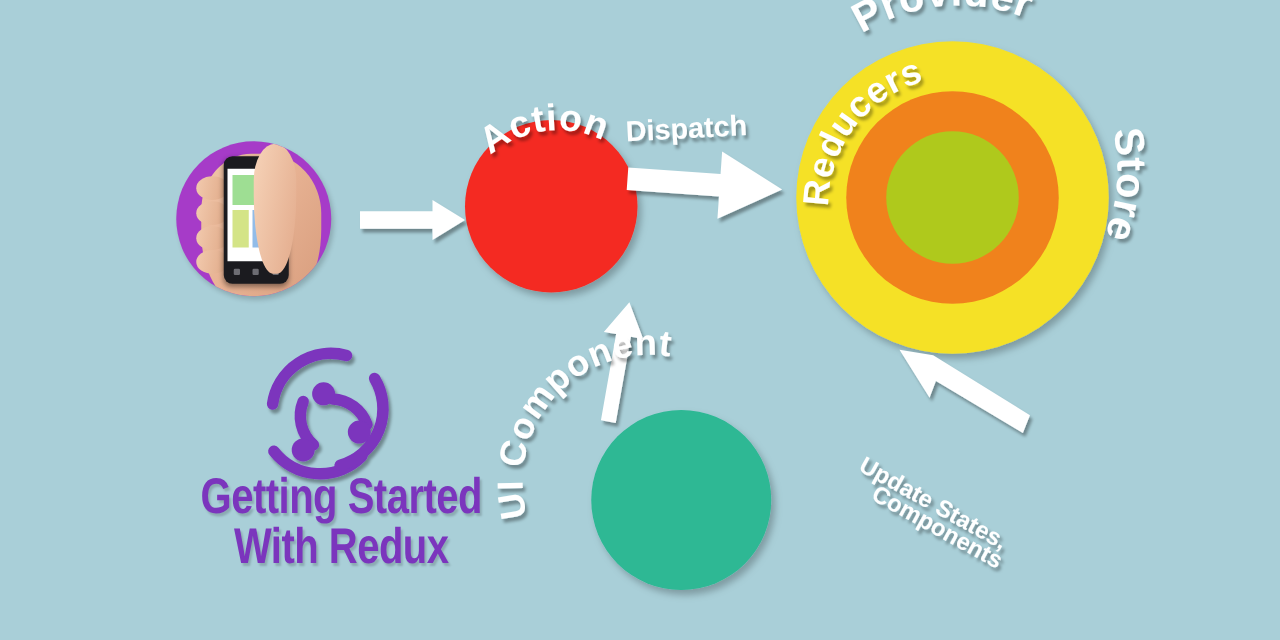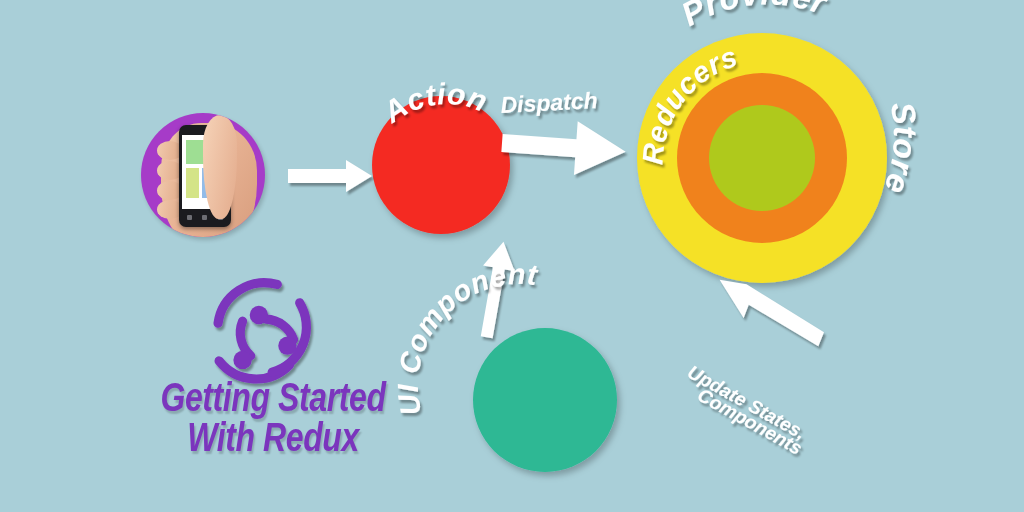--- a/index.html
+++ b/index.html
@@ -2,21 +2,21 @@
 <html><head>
 <meta charset="utf-8">
 <style>
   html,body{margin:0;padding:0;}
   body{
     width:1024px;height:512px;overflow:hidden;
     font-family:"Liberation Sans", sans-serif;
     background:#a9cfd8;
     position:relative;
   }
-  #stage{position:absolute;left:0;top:0;width:856px;height:512px;font-style:italic;}
+  #stage{position:absolute;left:0;top:0;width:856px;height:512px;}
   svg.layer{position:absolute;left:0;top:0;width:1024px;height:512px;}
   .arc-text{
     font-family:"Liberation Sans", sans-serif;
     font-weight:bold;
     fill:#ffffff;
     letter-spacing:0.5px;
   }
   .flat-text{
     font-family:"Liberation Sans", sans-serif;
     font-weight:bold;

